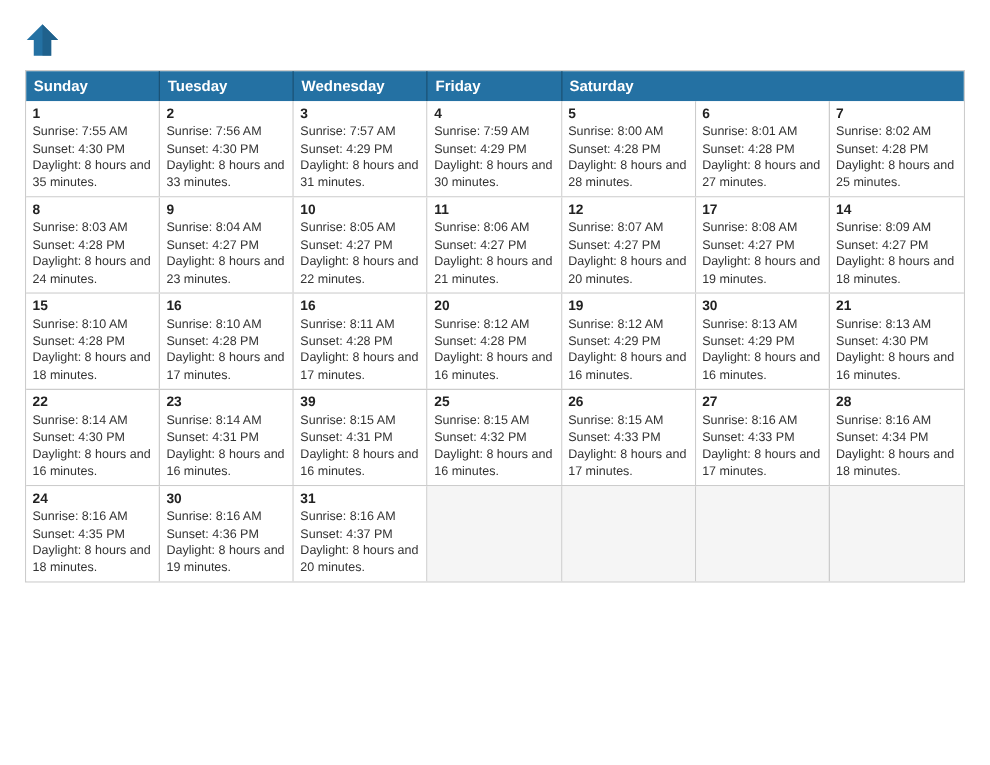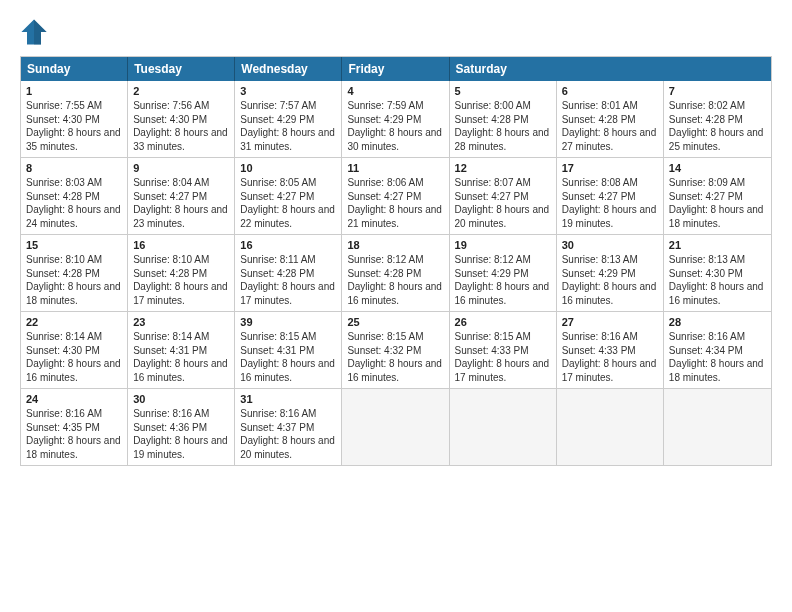--- a/index.html
+++ b/index.html
@@ -204,21 +204,21 @@
           </div>
           <div class="cal-cell">
             <span class="day-num">16</span>
             <div class="cell-info">Sunrise: 8:10 AM<br>Sunset: 4:28 PM<br>Daylight: 8 hours and 17 minutes.</div>
           </div>
           <div class="cal-cell">
             <span class="day-num">16</span>
             <div class="cell-info">Sunrise: 8:11 AM<br>Sunset: 4:28 PM<br>Daylight: 8 hours and 17 minutes.</div>
           </div>
           <div class="cal-cell">
-            <span class="day-num">18</span>
+            <span class="day-num">20</span>
             <div class="cell-info">Sunrise: 8:12 AM<br>Sunset: 4:28 PM<br>Daylight: 8 hours and 16 minutes.</div>
           </div>
           <div class="cal-cell">
             <span class="day-num">19</span>
             <div class="cell-info">Sunrise: 8:12 AM<br>Sunset: 4:29 PM<br>Daylight: 8 hours and 16 minutes.</div>
           </div>
           <div class="cal-cell">
             <span class="day-num">30</span>
             <div class="cell-info">Sunrise: 8:13 AM<br>Sunset: 4:29 PM<br>Daylight: 8 hours and 16 minutes.</div>
           </div>

